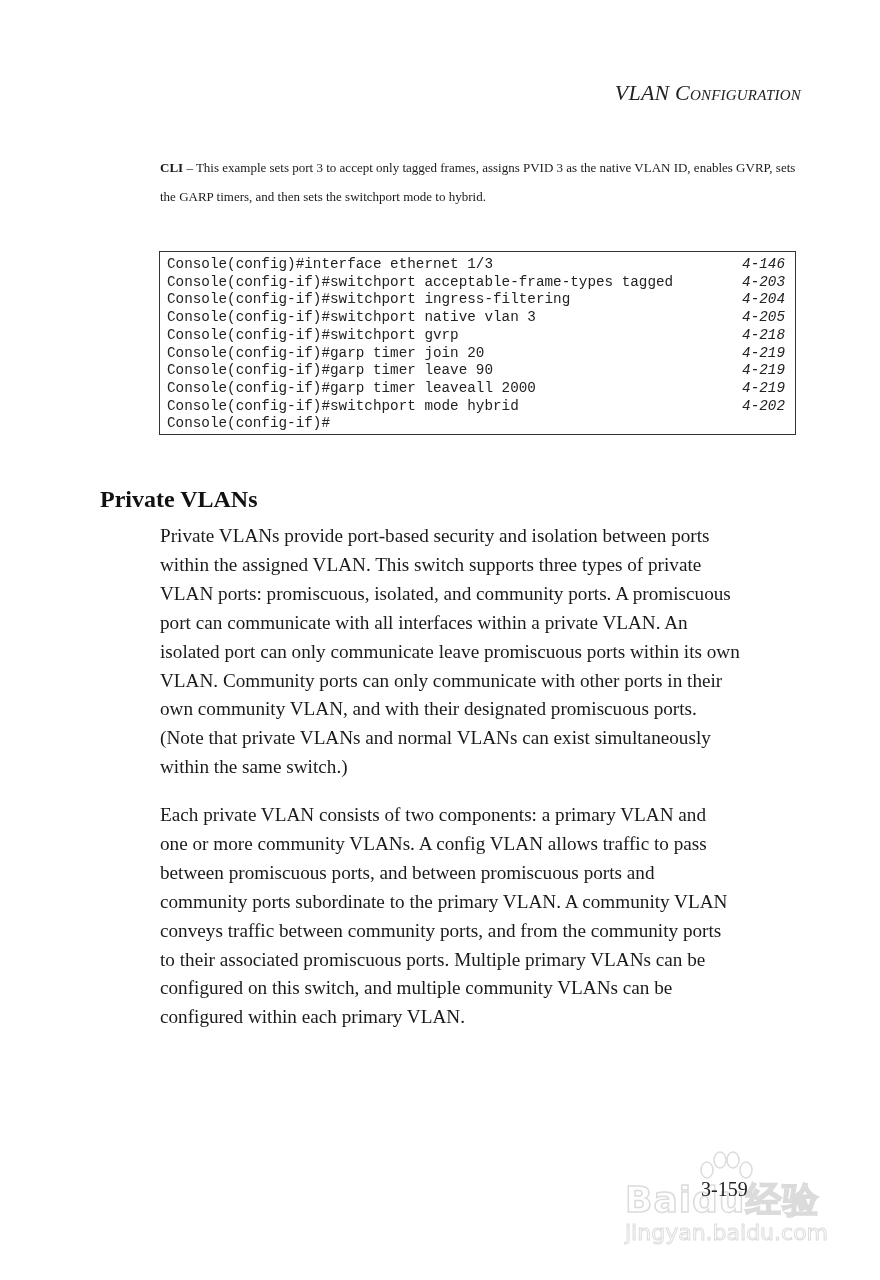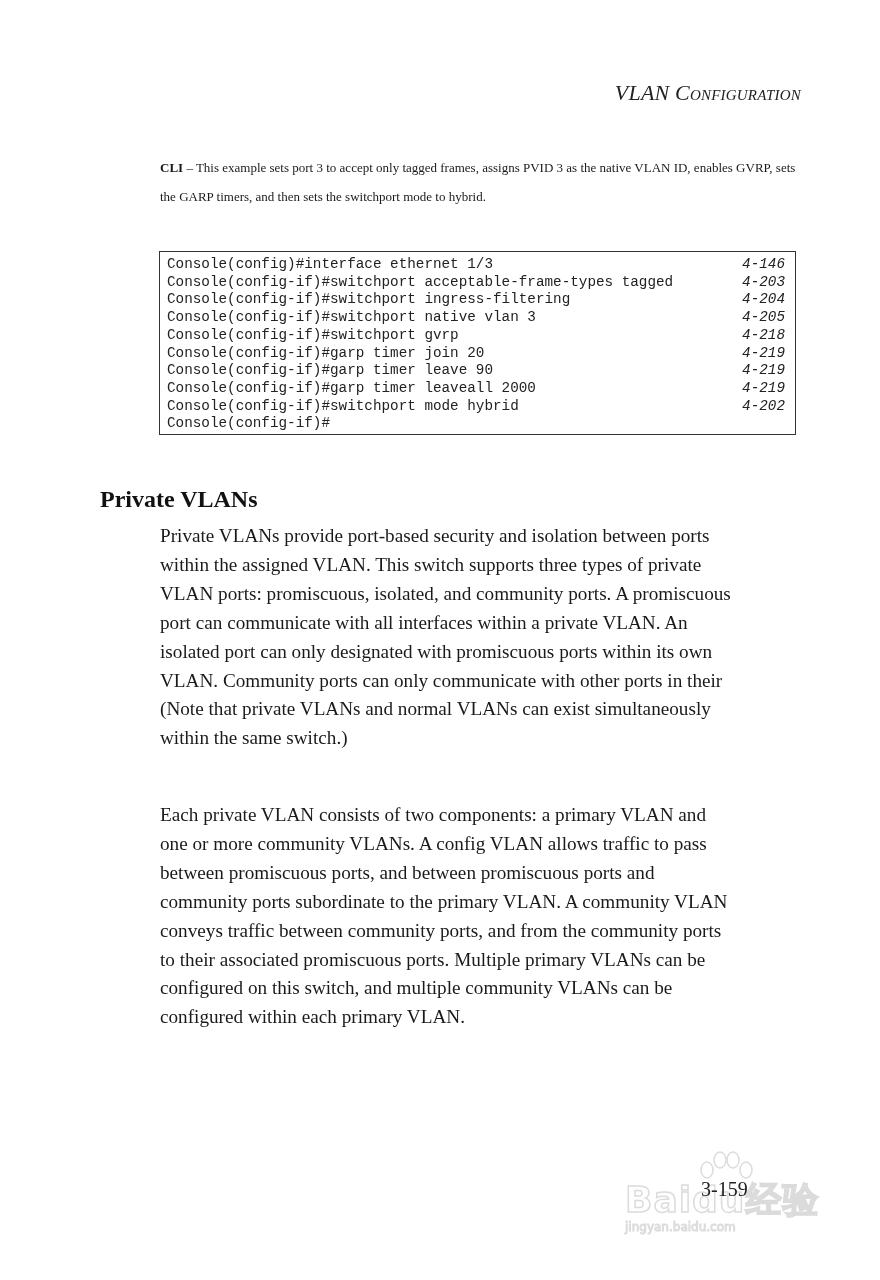--- a/index.html
+++ b/index.html
@@ -105,21 +105,21 @@
       font-size: 36px;
       color: transparent;
       -webkit-text-stroke: 1.5px #999;
       letter-spacing: 1px;
     }
     .watermark .wm-url {
       position: absolute;
       left: 0;
       top: 70px;
       font-family: "DejaVu Sans", sans-serif;
-      font-size: 12px;
+      font-size: 22px;
       color: transparent;
       -webkit-text-stroke: 1px #999;
     }
     .watermark .wm-paw {
       position: absolute;
       left: 70px;
       top: 0;
       width: 60px;
       height: 30px;
     }
@@ -178,22 +178,23 @@
   </div>
 </div>
 
 <h2 class="section-heading">Private VLANs</h2>
 
 <div class="para para-1">
   <span class="ln">Private VLANs provide port-based security and isolation between ports</span>
   <span class="ln">within the assigned VLAN. This switch supports three types of private</span>
   <span class="ln">VLAN ports: promiscuous, isolated, and community ports. A promiscuous</span>
   <span class="ln">port can communicate with all interfaces within a private VLAN. An</span>
-  <span class="ln">isolated port can only designated with promiscuous ports within its own</span>
+  <span class="ln">isolated port can only communicate leave promiscuous ports within its own</span>
   <span class="ln">VLAN. Community ports can only communicate with other ports in their</span>
+  <span class="ln">own community VLAN, and with their designated promiscuous ports.</span>
   <span class="ln">(Note that private VLANs and normal VLANs can exist simultaneously</span>
   <span class="ln">within the same switch.)</span>
 </div>
 
 <div class="para para-2">
   <span class="ln">Each private VLAN consists of two components: a primary VLAN and</span>
   <span class="ln">one or more community VLANs. A config VLAN allows traffic to pass</span>
   <span class="ln">between promiscuous ports, and between promiscuous ports and</span>
   <span class="ln">community ports subordinate to the primary VLAN. A community VLAN</span>
   <span class="ln">conveys traffic between community ports, and from the community ports</span>

